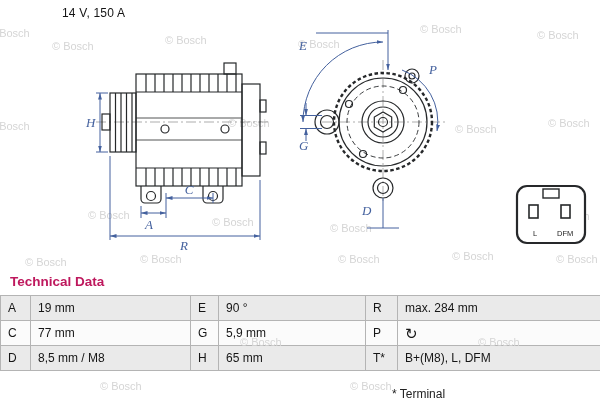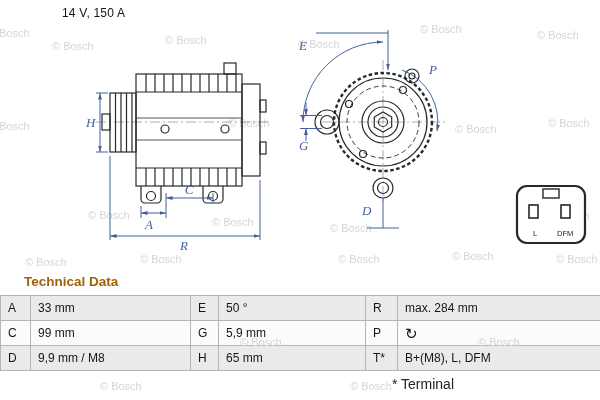--- a/index.html
+++ b/index.html
@@ -4,27 +4,27 @@
 <style>
   *{margin:0;padding:0;box-sizing:border-box}
   html,body{width:600px;height:400px;background:#fff;font-family:"Liberation Sans",sans-serif;overflow:hidden}
   .canvas{position:relative;width:600px;height:400px;background:#fff;overflow:hidden}
   .rating{position:absolute;left:62px;top:6px;font-size:12px;color:#141414;z-index:2;letter-spacing:.2px}
   .wm{position:absolute;font-size:11px;color:#d5d5d5;white-space:nowrap;z-index:1;pointer-events:none}
   svg.drawing{position:absolute;left:0;top:0;z-index:2}
   .dimlbl{font-family:"Liberation Serif",serif;font-style:italic;font-size:13px;fill:#44619e}
   .connlbl{font-family:"Liberation Sans",sans-serif;font-size:7.5px;fill:#1c1c1c}
   .tech{position:absolute;left:0;top:272px;width:600px}
-  .tech-title{font-weight:bold;font-size:13.5px;color:#a16207;padding:2px 0 6px 24px}
+  .tech-title{font-weight:bold;font-size:13.5px;color:#be185d;padding:2px 0 6px 10px}
   table.specs{width:600px;border-collapse:collapse;table-layout:fixed;font-size:12px;color:#161616}
   .specs td{border:1px solid #b4b4b4;height:25px;padding:0 4px 0 7px;vertical-align:middle;white-space:nowrap;overflow:hidden}
   .specs tr.shade td{background:#eaeaea}
   .specs tr.plain td{background:#fbfbfb}
   .specs td.rot{font-size:15px;line-height:1}
-  .footnote{font-size:14px;color:#222;padding:5px 0 0 392px}
+  .footnote{font-size:12px;color:#222;padding:16px 0 0 392px}
 </style>
 </head>
 <body>
 
 <div class="canvas">
 
   <div class="rating">14 V, 150 A</div>
 
   <span class="wm" style="left:-12px;top:27px">© Bosch</span>
   <span class="wm" style="left:52px;top:40px">© Bosch</span>
@@ -156,37 +156,37 @@
         <col style="width:30px">
           <col style="width:160px">
         <col style="width:28px">
           <col style="width:147px">
         <col style="width:32px">
           <col style="width:203px">
       </colgroup>
       <tbody>
         <tr class="shade">
           <td>A</td>
-          <td>33 mm</td>
+          <td>19 mm</td>
           <td>E</td>
-          <td>50 °</td>
+          <td>90 °</td>
           <td>R</td>
           <td>max. 284 mm</td>
         </tr>
         <tr class="plain">
           <td>C</td>
-          <td>99 mm</td>
+          <td>77 mm</td>
           <td>G</td>
           <td>5,9 mm</td>
           <td>P</td>
           <td class="rot">↻</td>
         </tr>
         <tr class="shade">
           <td>D</td>
-          <td>9,9 mm / M8</td>
+          <td>8,5 mm / M8</td>
           <td>H</td>
           <td>65 mm</td>
           <td>T*</td>
           <td>B+(M8), L, DFM</td>
         </tr>
       </tbody>
     </table>
     <div class="footnote">* Terminal</div>
   </div>
 

